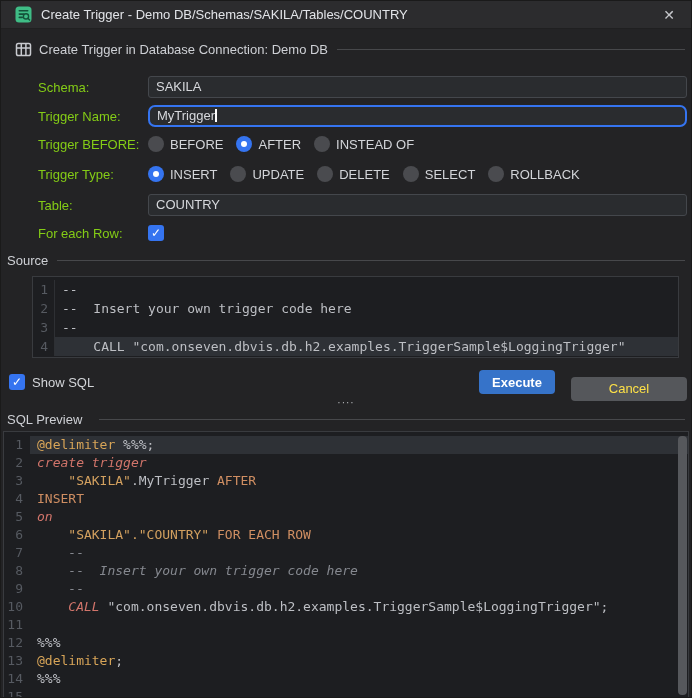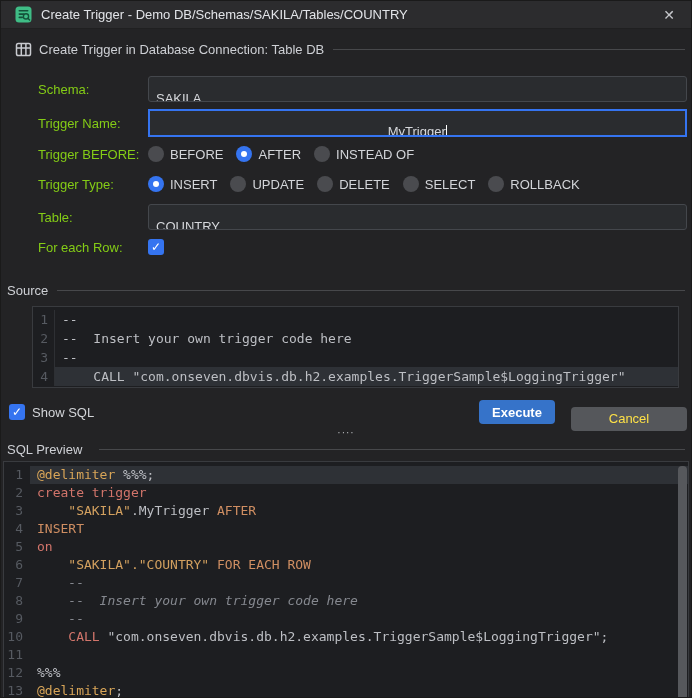--- a/index.html
+++ b/index.html
@@ -24,23 +24,23 @@
   .gh-label { color:#ced0d5; white-space:nowrap; }
   .gh-line { flex:1; height:1px; background:#47484b; margin-left:9px; }
   .group-header.plain { margin-left:6px; }
   
   .form { margin:18px 4px 0 37px; }
   .form-row { display:flex; align-items:center; margin-bottom:7px; }
   .form-label { width:110px; flex:0 0 auto; color:#84cc16; }
   .text-input {
     flex:1; height:22px; background:var(--input_bg, #2a2c2f);
     border:1px solid #44474c; border-radius:3px; color:#d6d8dc;
-    padding:12px 7px; line-height:20px; white-space:nowrap; overflow:hidden;
-  }
-  .text-input.focused { border:2px solid var(--accent, #3574f0); border-radius:0; line-height:18px;text-align:center; }
+    padding:0 7px; line-height:20px; white-space:nowrap; overflow:hidden;
+  }
+  .text-input.focused { border:2px solid var(--accent, #3574f0); border-radius:7px; line-height:18px; }
   .caret { display:inline-block; width:1.5px; height:13px; background:#ffffff; vertical-align:-2px; }
   .radio-row { margin-bottom:10px; height:20px; }
   .radio-group { display:flex; align-items:flex-start; flex:1; }
   .radio-opt { display:flex; align-items:center; margin-right:13px; }
   .radio { width:16px; height:16px; border-radius:50%; background:#4a4b4f; margin-right:6px; position:relative; flex:0 0 auto; }
   .radio.sel { background:var(--accent, #3574f0); }
   .radio.sel::after { content:""; position:absolute; left:5px; top:5px; width:6px; height:6px; border-radius:50%; background:#fff; }
   .radio-label { color:#d3d5d9; }
   .checkbox {
     width:16px; height:16px; border-radius:3px; background:var(--accent, #3574f0);
@@ -55,21 +55,21 @@
   .sql-editor { margin:3px 2px 0 2px; height:277px; padding-top:4px; }
   .code-line { display:flex; }
   .source-editor .code-line { height:19px; line-height:19px; }
   .sql-editor .code-line { height:18px; line-height:18px; }
   .ln { color:#565a61; text-align:right; flex:0 0 auto; }
   .source-editor .ln { width:22px; padding-right:6px; border-right:1px solid #2e3034; }
   .sql-editor .ln { width:26px; padding-right:7px; }
   .code { flex:1; padding-left:7px; white-space:pre; color:var(--plain, #bdbfc4); }
   .code-line.hl .code { background:#2e3136; }
   .tok-plain { color:var(--plain, #bdbfc4); }
-  .tok-kw   { color:var(--kw_red, #d2756b); }
+  .tok-kw   { color:var(--kw_red, #d2756b);font-style:italic; }
   .tok-kw2  { color:var(--kw_orange, #cf8e62); }
   .tok-str  { color:var(--string_amber, #d2a05f); }
   .tok-at   { color:var(--at_amber, #d8a558); }
   .tok-com  { color:var(--comment, #85888f); font-style:italic; }
   .vscrollbar {
     position:absolute; right:1px; top:4px; bottom:12px; width:9px;
   }
   .vthumb { width:9px; height:100%; border-radius:4px; background:#56585c; }
   
   .footer-row { display:flex; align-items:center; margin:12px 4px 0 8px; height:24px; }
@@ -105,21 +105,21 @@
 
   <div class="group-header">
     <span class="gh-icon">
       <svg width="17" height="17" viewBox="0 0 17 17">
         <rect x="1.5" y="2.5" width="14" height="12" rx="1.8" fill="none" stroke="#c9cbd0" stroke-width="1.5"></rect>
         <line x1="1.5" y1="7" x2="15.5" y2="7" stroke="#c9cbd0" stroke-width="1.5"></line>
         <line x1="6.3" y1="2.5" x2="6.3" y2="14.5" stroke="#c9cbd0" stroke-width="1.5"></line>
         <line x1="10.9" y1="2.5" x2="10.9" y2="14.5" stroke="#c9cbd0" stroke-width="1.5"></line>
       </svg>
     </span>
-    <span class="gh-label">Create Trigger in Database Connection: Table DB</span>
+    <span class="gh-label">Create Trigger in Database Connection: Demo DB</span>
     <span class="gh-line"></span>
   </div>
 
   <div class="form">
     <div class="form-row">
       <span class="form-label">Schema:</span>
       <div class="text-input">SAKILA</div>
     </div>
     <div class="form-row">
       <span class="form-label">Trigger Name:</span>
@@ -170,21 +170,21 @@
     <div class="form-row">
       <span class="form-label">Table:</span>
       <div class="text-input">COUNTRY</div>
     </div>
     <div class="form-row" style="margin-bottom:0; height:20px;">
       <span class="form-label">For each Row:</span>
       <span class="checkbox"><span>✓</span></span>
     </div>
   </div>
 
-  <div class="group-header plain" style="margin-top:25px;">
+  <div class="group-header plain" style="margin-top:9px;">
     <span class="gh-label">Source</span>
     <span class="gh-line"></span>
   </div>
   <div class="editor source-editor" id="source-editor">
       <div class="code-line">
         <span class="ln">1</span>
         <span class="code"><span class="tok-plain">--</span></span>
       </div>
       <div class="code-line">
         <span class="ln">2</span>

